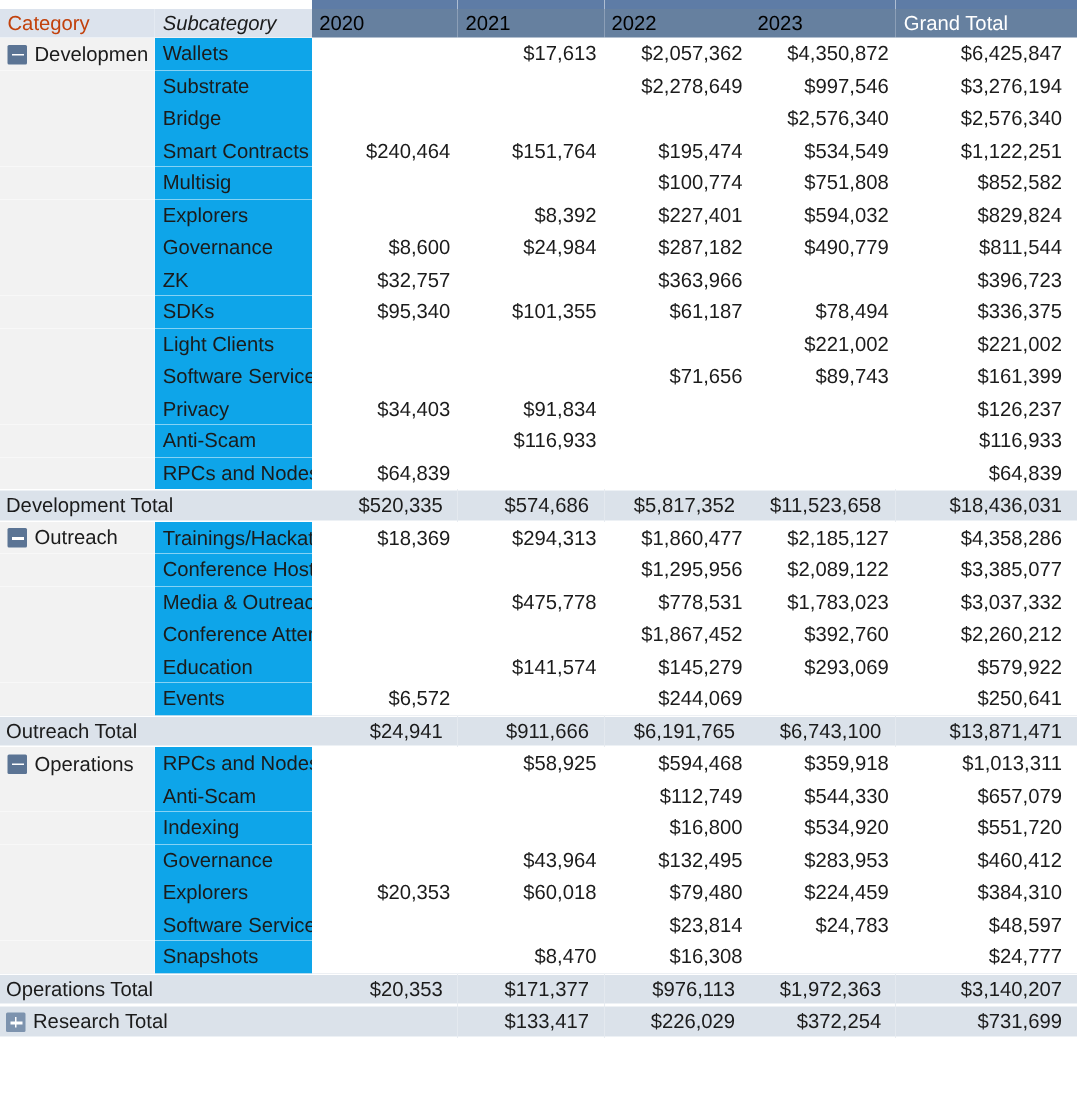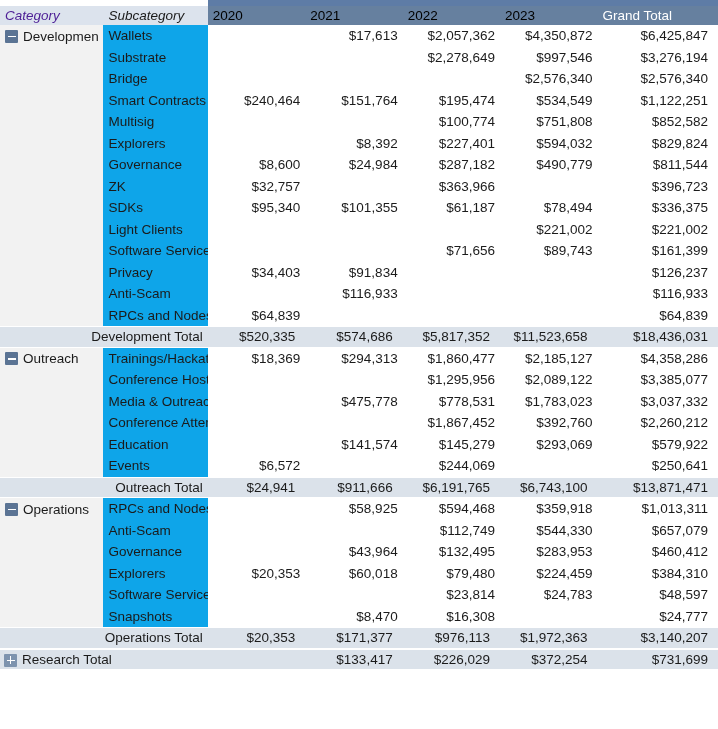--- a/index.html
+++ b/index.html
@@ -39,22 +39,21 @@
 
   
   tr.hdr td{
     height:19px;
     padding:0 5px;
     vertical-align:middle;
     border:0;
   }
   td.h-label{
     background:#dce3ed;
-    font-style:italic;
-    color:#4c1d95;
+    color:#c2410c;
     text-align:left;
   }
   td.h-sub{
     background:#dce3ed;
     font-style:italic;
     color:#1b1b1b;
     text-align:left;
     padding-left:7px;
   }
   td.h-year{
@@ -102,21 +101,21 @@
   
   tr.sub-total td{
     background:#dbe2ea;
     height:21.5px;
     padding:0 5px;
     vertical-align:middle;
     border:0;
     white-space:nowrap;
   }
   tr.sub-total td.lbl{
-    text-align:right;
+    text-align:left;
     padding-left:4px;
   }
   tr.sub-total td.num{
     text-align:right;padding-right:10px;background:#dbe2ea;
   }
 
   
   tr.coll td{
     background:#dbe2ea;
     height:21.5px;padding:0 5px;vertical-align:middle;border:0;white-space:nowrap;
@@ -398,20 +397,29 @@
           <td class="cat blank"></td>
           <td class="sub">Anti-Scam</td>
           <td class="num"></td>
           <td class="num"></td>
           <td class="num">$112,749</td>
           <td class="num">$544,330</td>
           <td class="num gt">$657,079</td>
         </tr>
         <tr class="r">
           <td class="cat blank"></td>
+          <td class="sub">Indexing</td>
+          <td class="num"></td>
+          <td class="num"></td>
+          <td class="num">$16,800</td>
+          <td class="num">$534,920</td>
+          <td class="num gt">$551,720</td>
+        </tr>
+        <tr class="r">
+          <td class="cat blank"></td>
           <td class="sub">Governance</td>
           <td class="num"></td>
           <td class="num">$43,964</td>
           <td class="num">$132,495</td>
           <td class="num">$283,953</td>
           <td class="num gt">$460,412</td>
         </tr>
         <tr class="r">
           <td class="cat blank"></td>
           <td class="sub">Explorers</td>

